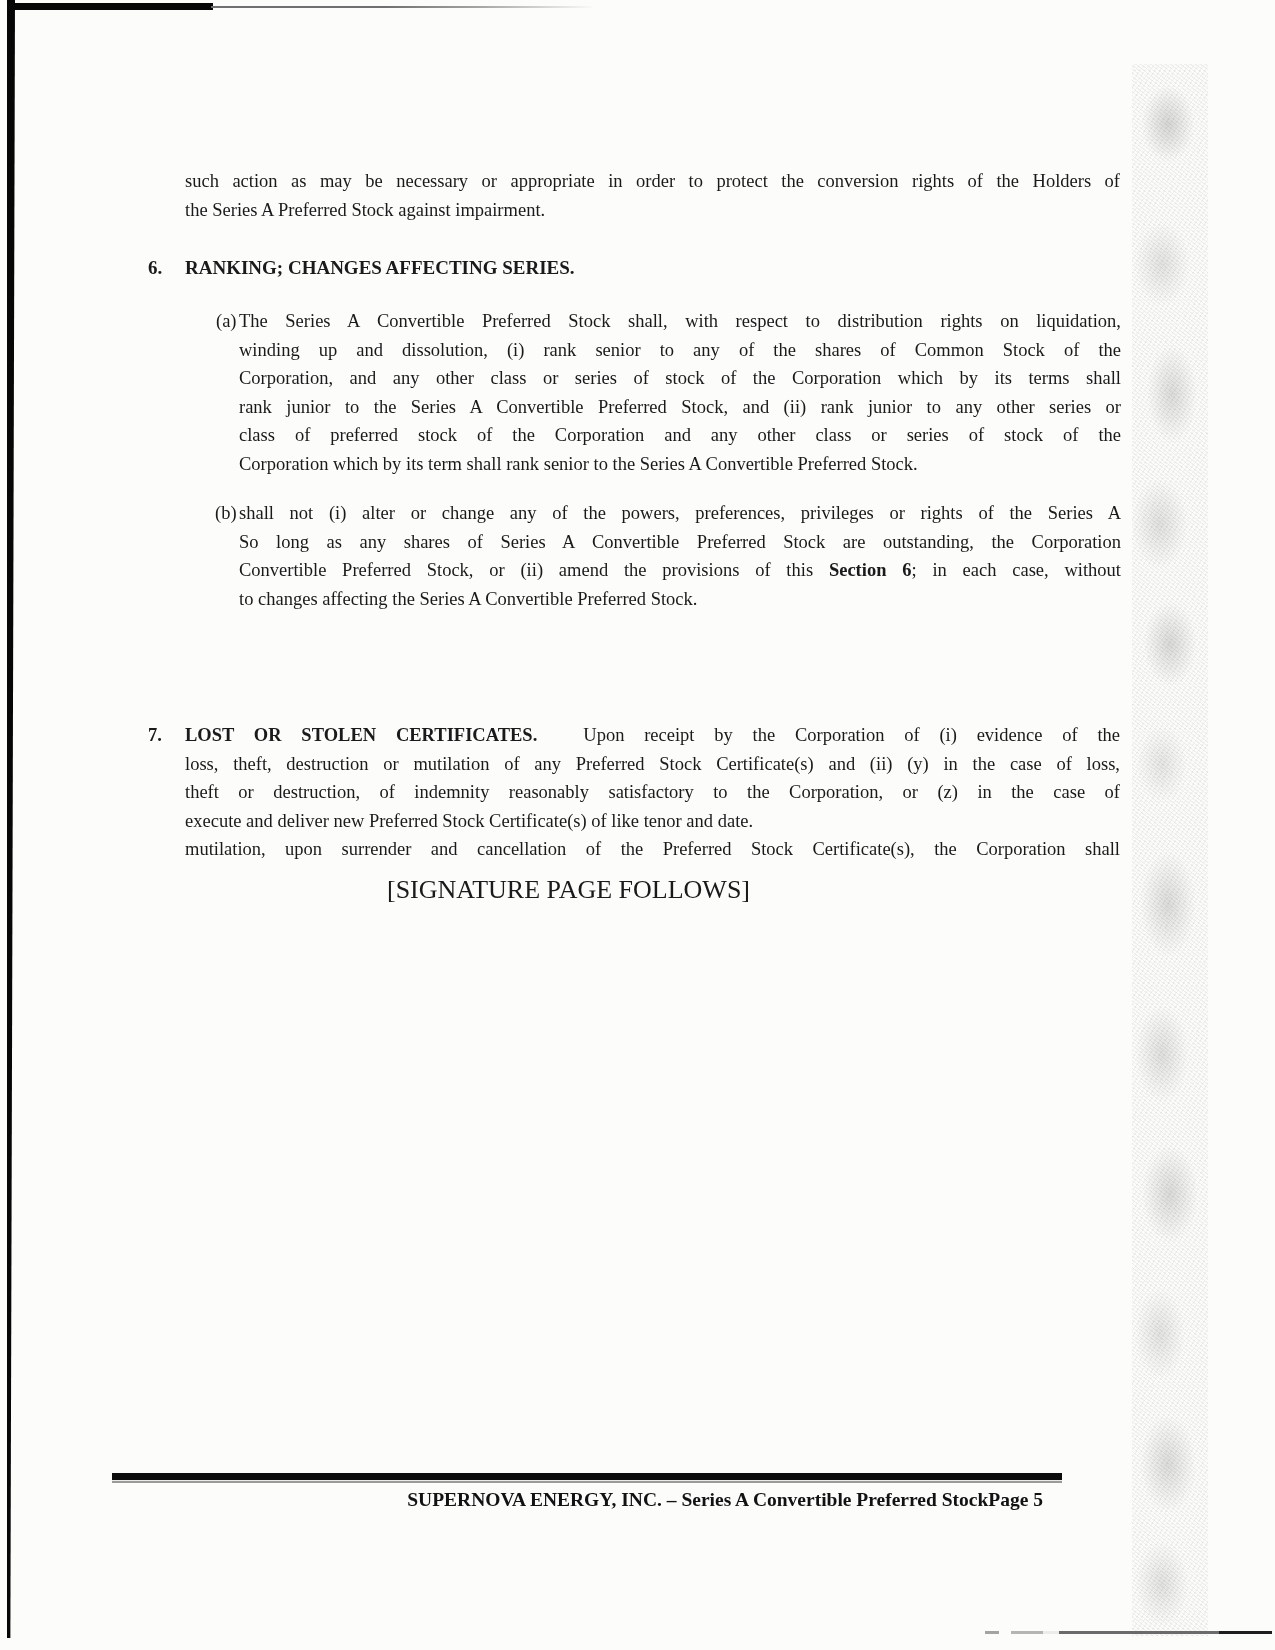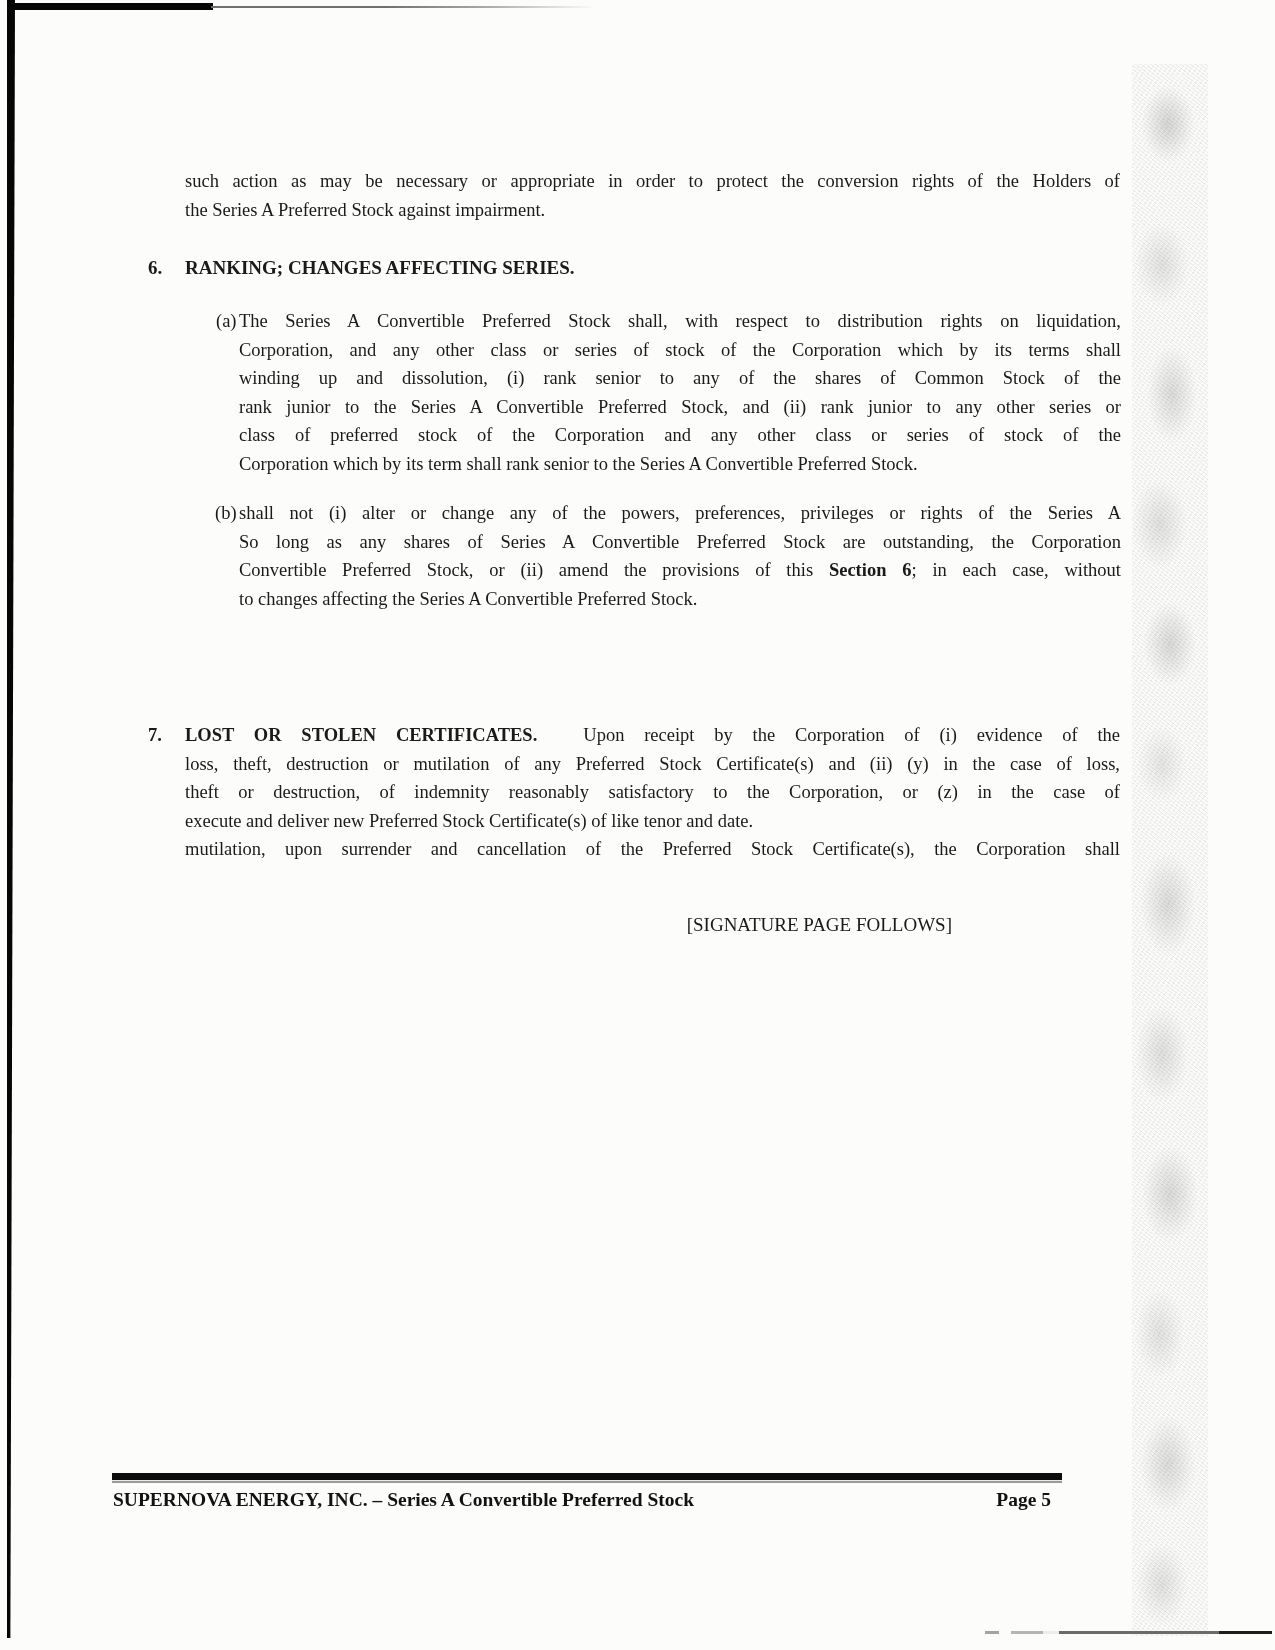--- a/index.html
+++ b/index.html
@@ -20,29 +20,29 @@
 
   #intro{left:185px;top:167px;width:935px;}
   #h6{left:185px;top:254px;width:935px;font-weight:bold;font-size:19px;}
   #h6 .hang{left:-37px;}
   #item-a{left:239px;top:307px;width:882px;}
   #item-a .hang{left:-23px;top:0;}
   #item-b{left:239px;top:499px;width:882px;}
   #item-b .hang{left:-24px;top:0;}
   #sec7{left:185px;top:721px;width:935px;}
   #sec7 .hang{left:-37px;top:0;}
-  #signature{left:185px;top:911px;width:935px;box-sizing:border-box;
-    padding-right:168px;text-align:right;font-size:19px;}
+  #signature{left:185px;top:876px;width:935px;box-sizing:border-box;
+    padding-right:168px;text-align:center;font-size:26px;}
 
   #footer-rule{position:absolute;left:112px;top:1473px;width:950px;height:10px;
     background:linear-gradient(#0c0c0c 0 6.5px,#eceae6 6.5px 8px,#9a9a98 8px 9.5px,rgba(0,0,0,0) 9.5px);}
   #footer{position:absolute;left:113px;top:1487px;width:950px;
-    display:flex;justify-content:space-between;
+    display:flex;justify-content:flex-end;
     font-weight:bold;font-size:19.5px;line-height:26px;color:#121212;}
-  #footer .right{margin-right:12px;}
+  #footer .right{margin-right:20px;}
 
   
   #edge-left{position:absolute;left:7px;top:0;width:8px;height:1638px;background:#060606;
     clip-path:polygon(0 0,100% 0,42% 100%,0 100%);}
   #edge-top{position:absolute;left:7px;top:3px;width:206px;height:7px;background:#060606;}
   #edge-top-thin{position:absolute;left:211px;top:6px;width:384px;height:2px;
     background:linear-gradient(to right,#6f6f6f 0 45%,#a5a5a3 70%,rgba(165,165,163,0));}
   #edge-bottom-dash{position:absolute;left:985px;top:1631px;width:287px;height:2.5px;
     background:linear-gradient(to right,rgba(90,90,90,.55) 0 14px,rgba(120,120,120,0) 14px 26px,
       rgba(110,110,110,.5) 26px 58px,rgba(120,120,120,.12) 58px 74px,#6b6b6b 74px 234px,#1d1d1d 234px 287px);}
@@ -82,22 +82,22 @@
 
   <div id="h6" class="block">
     <span class="hang">6.</span>
     <span>RANKING; CHANGES AFFECTING SERIES.</span>
   </div>
 
   <div id="item-a" class="block">
     <span class="hang plain">(a)</span>
     <div>
         <div class="line j"><span>The Series A Convertible Preferred Stock shall, with respect to distribution rights on liquidation,</span></div>
+        <div class="line j"><span>winding up and dissolution, (i) rank senior to any of the shares of Common Stock of the</span></div>
         <div class="line j"><span>Corporation, and any other class or series of stock of the Corporation which by its terms shall</span></div>
-        <div class="line j"><span>winding up and dissolution, (i) rank senior to any of the shares of Common Stock of the</span></div>
         <div class="line j"><span>rank junior to the Series A Convertible Preferred Stock, and (ii) rank junior to any other series or</span></div>
         <div class="line j"><span>class of preferred stock of the Corporation and any other class or series of stock of the</span></div>
         <div class="line"><span>Corporation which by its term shall rank senior to the Series A Convertible Preferred Stock.</span></div>
       </div>
   </div>
 
   <div id="item-b" class="block">
     <span class="hang plain">(b)</span>
     <div>
         <div class="line j"><span>shall not (i) alter or change any of the powers, preferences, privileges or rights of the Series A</span></div>

